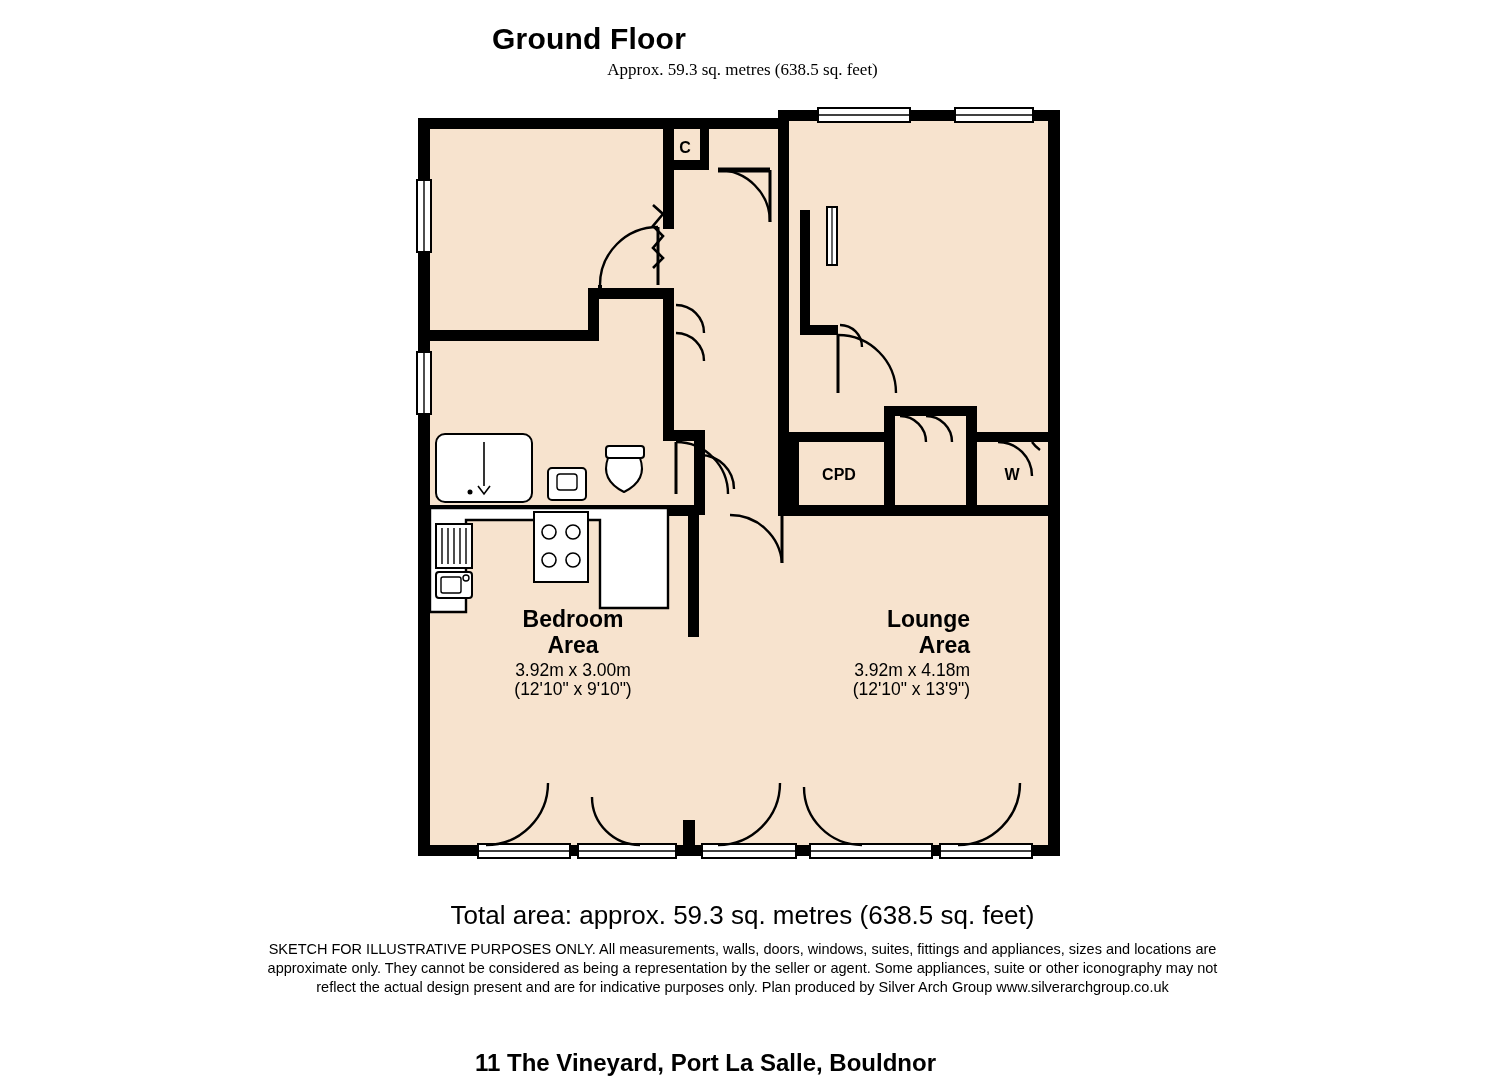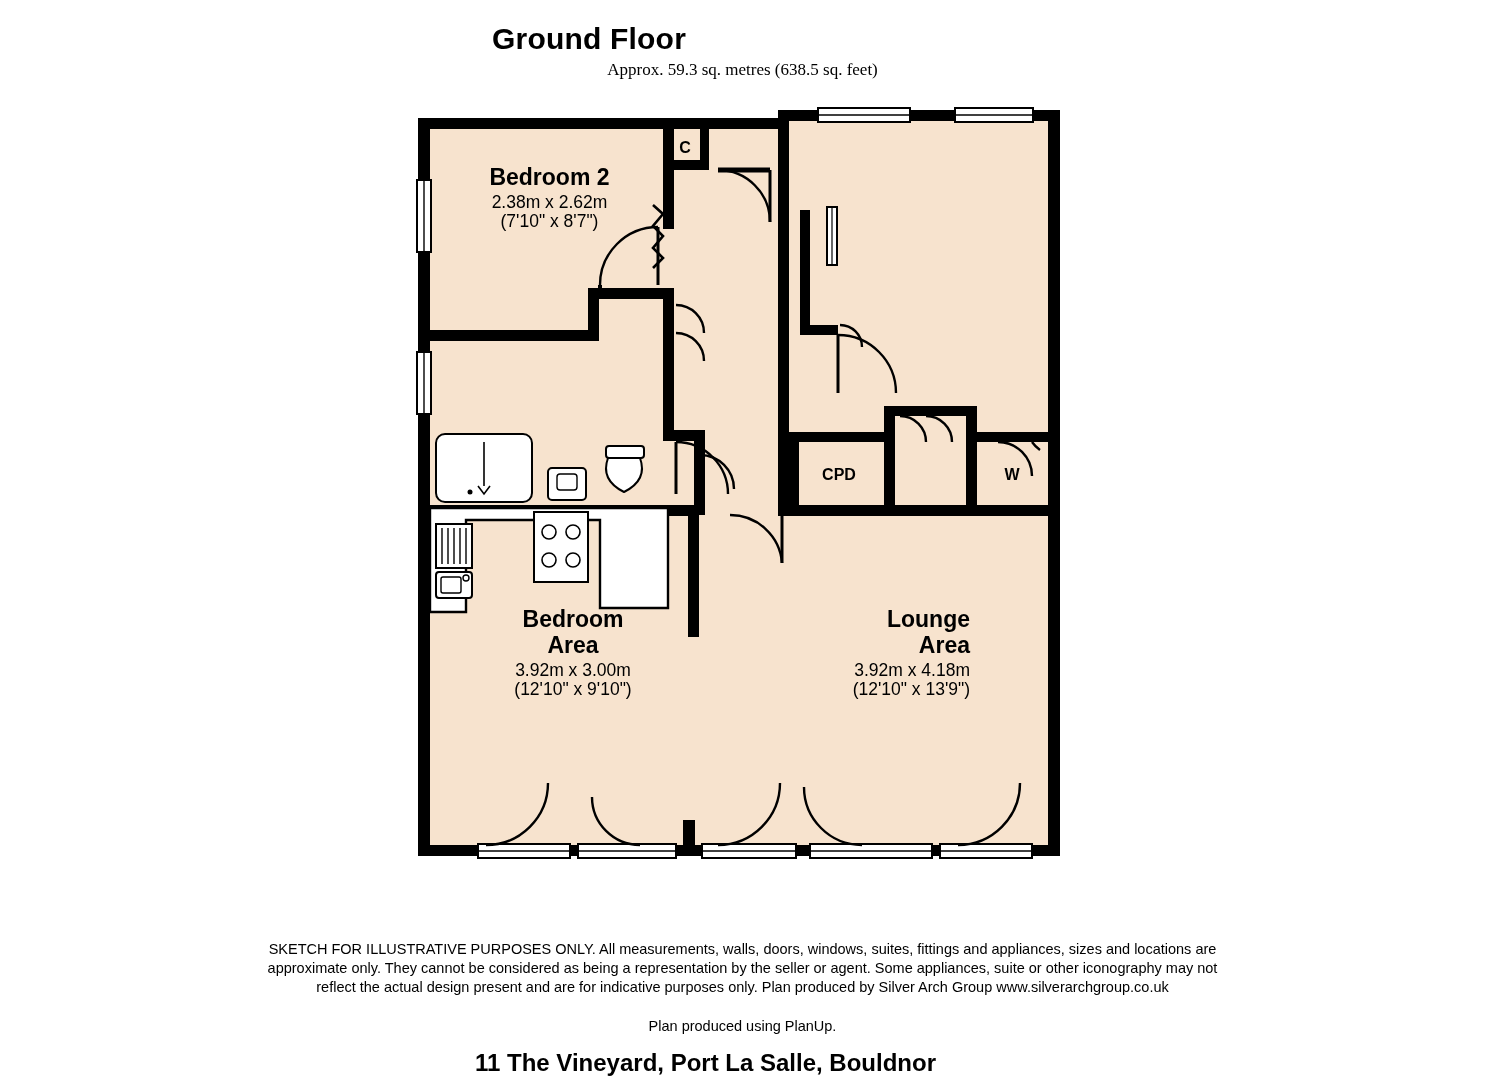--- a/index.html
+++ b/index.html
@@ -291,25 +291,20 @@
 
       <rect x="534" y="512" width="54" height="70" fill="#ffffff" stroke="#000000" stroke-width="2"></rect>
       <circle cx="549" cy="532" r="7" fill="none" stroke="#000000" stroke-width="1.6"></circle>
       <circle cx="573" cy="532" r="7" fill="none" stroke="#000000" stroke-width="1.6"></circle>
       <circle cx="549" cy="560" r="7" fill="none" stroke="#000000" stroke-width="1.6"></circle>
       <circle cx="573" cy="560" r="7" fill="none" stroke="#000000" stroke-width="1.6"></circle>
     </g>
 
   </svg>
 
-  <div class="room-label" style="left:462px; top:165px; width:175px;">
-    <span class="name">Bedroom 2</span>
-    <span class="dim">2.38m x 2.62m</span>
-    <span class="dim2">(7'10" x 8'7")</span>
-  </div>
 
 
 
   <div class="room-label" style="left:478px; top:607px; width:190px;">
     <span class="name">Bedroom</span>
     <span class="name">Area</span>
     <span class="dim">3.92m x 3.00m</span>
     <span class="dim2">(12'10" x 9'10")</span>
   </div>
 
@@ -317,17 +312,17 @@
     <span class="name">Lounge</span>
     <span class="name">Area</span>
     <span class="dim">3.92m x 4.18m</span>
     <span class="dim2">(12'10" x 13'9")</span>
   </div>
 
   <div class="small-label" style="left:670px; top:139px; width:30px;">C</div>
   <div class="small-label" style="left:800px; top:466px; width:78px;">CPD</div>
   <div class="small-label" style="left:990px; top:466px; width:44px;">W</div>
 
+  <div class="total-area">Total area: approx. 59.3 sq. metres (638.5 sq. feet)</div>
   <div class="disclaimer">SKETCH FOR ILLUSTRATIVE PURPOSES ONLY. All measurements, walls, doors, windows, suites, fittings and appliances, sizes and locations are approximate only. They cannot be considered as being a representation by the seller or agent. Some appliances, suite or other iconography may not reflect the actual design present and are for indicative purposes only. Plan produced by Silver Arch Group www.silverarchgroup.co.uk</div>
-  <div class="planup">Plan produced using PlanUp.</div>
   <div class="address">11 The Vineyard, Port La Salle, Bouldnor</div>
 
 </div>
 
 </body></html>

